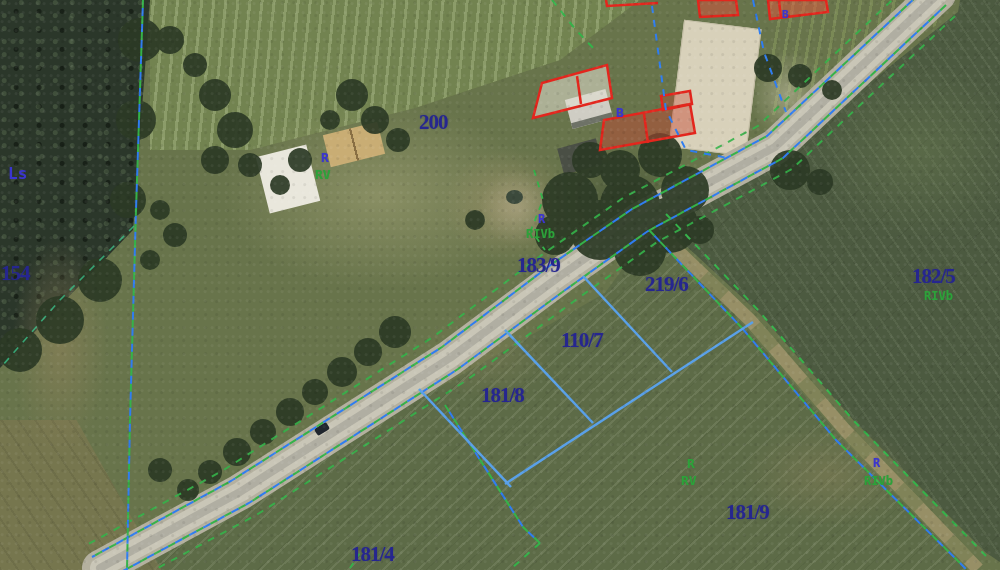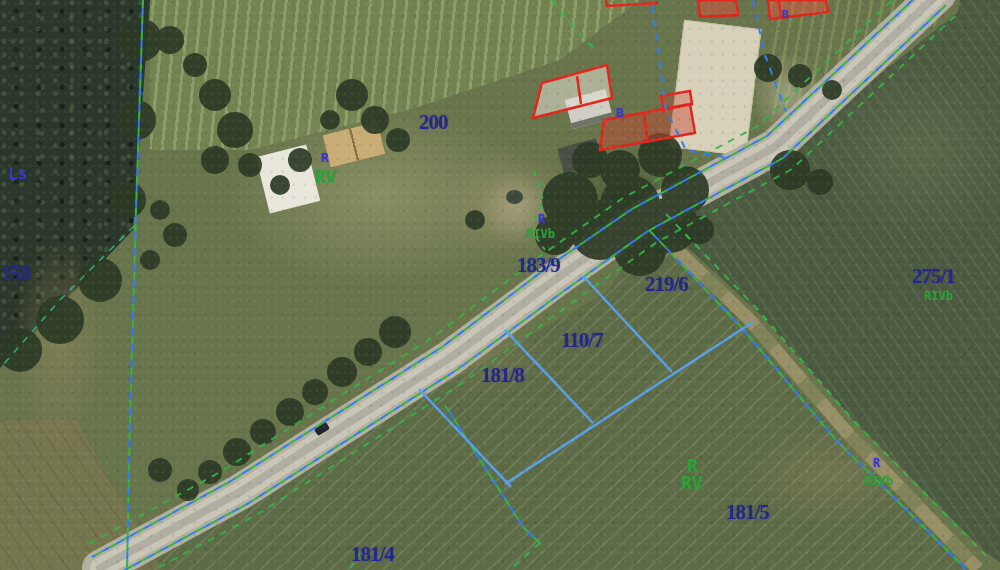--- a/index.html
+++ b/index.html
@@ -41,21 +41,21 @@
   .shed-light{position:absolute;left:568px;top:94px;width:42px;height:30px;background:#cfcdc4;border-bottom:6px solid #6e7267;transform:rotate(-15deg);}
   .shed-dark{position:absolute;left:560px;top:143px;width:40px;height:27px;background:#4a4f45;transform:rotate(-15deg);}
   .pond{position:absolute;left:506px;top:190px;width:17px;height:14px;border-radius:50%;background:#3c4a3c;}
   .noise{position:absolute;inset:0;pointer-events:none;
     background-image:radial-gradient(circle at 30% 40%, rgba(255,255,255,.05) 0 1px, transparent 2px),
                      radial-gradient(circle at 70% 20%, rgba(0,0,0,.07) 0 1px, transparent 2px);
     background-size:7px 9px,11px 13px;z-index:4;}
   
   .lbl{position:absolute;font-family:"DejaVu Sans Mono","Liberation Mono",monospace;font-weight:bold;white-space:nowrap;z-index:6;line-height:1;}
   .parcel{color:#26268f;font-size:21px;letter-spacing:-1px;text-shadow:0 0 2px rgba(35,35,130,.4);font-family:Liberation Serif, serif;}
-  .code-green{color:#2da23a;font-size:18px;text-shadow:0 0 1px rgba(30,130,50,.5);}
+  .code-green{color:#2da23a;font-size:13px;text-shadow:0 0 1px rgba(30,130,50,.5);}
   .code-blue{color:#3b35cf;font-size:13px;text-shadow:0 0 1px rgba(50,45,180,.5);}
   svg{position:absolute;inset:0;z-index:3;}
 </style>
 </head>
 <body>
 
 <div id="map">
 
   <div class="layer"></div>
   <div class="se-field"></div>
@@ -198,33 +198,33 @@
       <line x1="753" y1="322" x2="505" y2="484"></line>
       <line x1="583" y1="276" x2="672" y2="372"></line>
       <line x1="505" y1="330" x2="593" y2="423"></line>
       <line x1="419" y1="389" x2="511" y2="487"></line>
     </g>
   </svg>
 
   <div class="noise"></div>
 
   <div class="lbl code-blue" style="left:8px;top:166px;font-size:16px">Ls</div>
-  <div class="lbl parcel" style="left:1px;top:263px">150</div>
+  <div class="lbl parcel" style="left:1px;top:263px">154</div>
   <div class="lbl parcel" style="left:419px;top:112px">200</div>
   <div class="lbl code-blue" style="left:321px;top:151px">R</div>
   <div class="lbl code-green" style="left:315px;top:168px">RV</div>
   <div class="lbl code-blue" style="left:616px;top:106px">B</div>
   <div class="lbl code-blue" style="left:782px;top:9px;font-size:11px">B</div>
   <div class="lbl code-blue" style="left:538px;top:213px;font-size:12px">R</div>
   <div class="lbl code-green" style="left:526px;top:228px;font-size:12px">RIVb</div>
   <div class="lbl parcel" style="left:517px;top:255px">183/9</div>
   <div class="lbl parcel" style="left:645px;top:274px">219/6</div>
-  <div class="lbl parcel" style="left:912px;top:266px">275/1</div>
+  <div class="lbl parcel" style="left:912px;top:266px">182/5</div>
   <div class="lbl code-green" style="left:924px;top:290px;font-size:12px">RIVb</div>
   <div class="lbl parcel" style="left:561px;top:330px">110/7</div>
-  <div class="lbl parcel" style="left:481px;top:365px">181/8</div>
+  <div class="lbl parcel" style="left:481px;top:385px">181/8</div>
   <div class="lbl code-green" style="left:687px;top:457px">R</div>
   <div class="lbl code-green" style="left:681px;top:474px">RV</div>
-  <div class="lbl parcel" style="left:726px;top:502px">181/5</div>
+  <div class="lbl parcel" style="left:726px;top:502px">181/9</div>
   <div class="lbl code-blue" style="left:873px;top:457px;font-size:12px">R</div>
   <div class="lbl code-green" style="left:864px;top:475px;font-size:12px">RIVb</div>
   <div class="lbl parcel" style="left:351px;top:544px">181/4</div>
 </div>
 
 </body></html>

